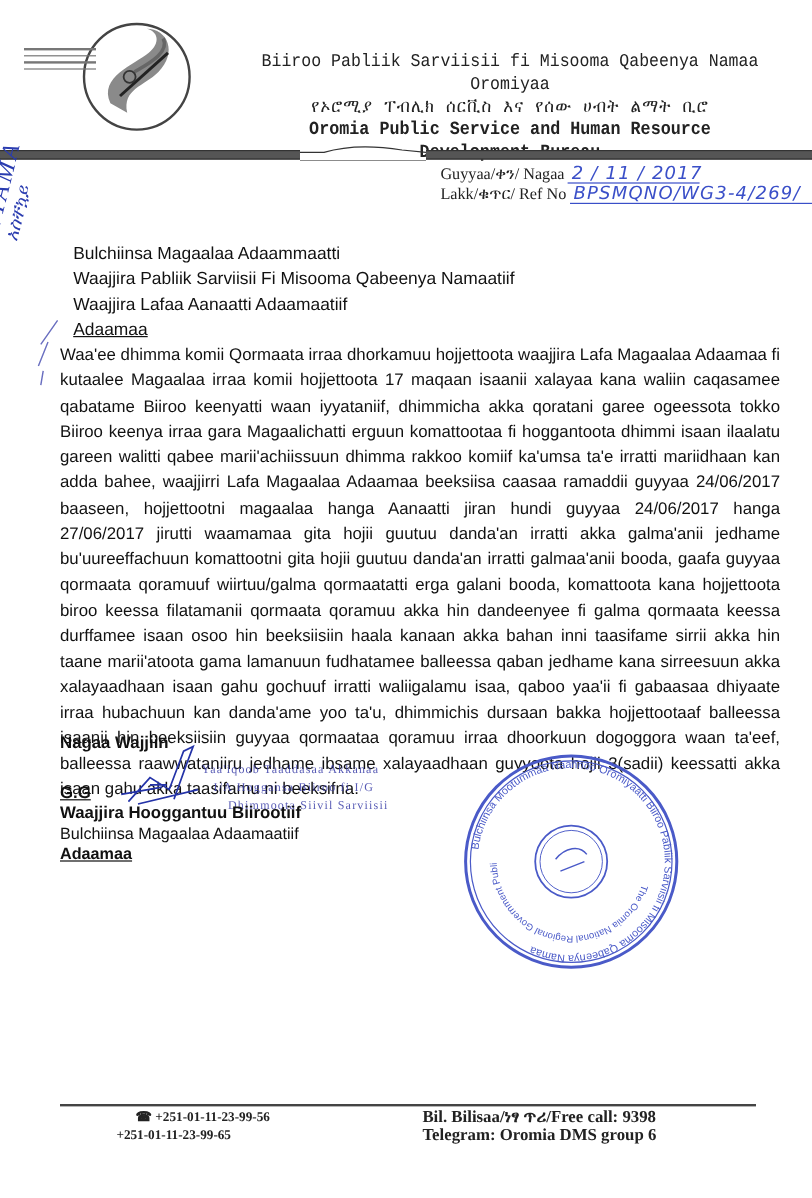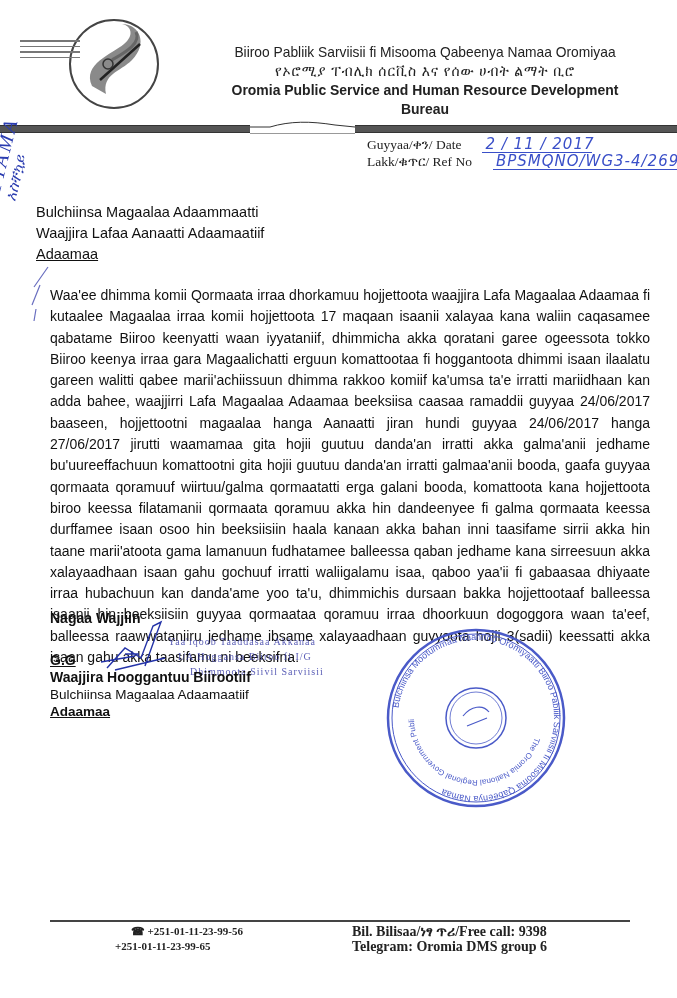--- a/index.html
+++ b/index.html
@@ -4,65 +4,65 @@
 <style>
   * { box-sizing: border-box; margin: 0; padding: 0; }
   html, body { width: 677px; height: 998px; background: #ffffff; overflow: hidden; }
   body { position: relative; font-family: "Liberation Sans", sans-serif; color: #111; }
 
   .logo { position: absolute; left: 62px; top: 14px; width: 98px; height: 98px; }
   .logo-lines { position: absolute; left: 20px; top: 40px; width: 60px; }
   .logo-lines div { height: 1.5px; background: #777; margin-bottom: 4px; }
 
   .letterhead { position: absolute; left: 190px; top: 42px; width: 470px; text-align: center;
-    font-family: Liberation Sans, sans-serif; color: #222; }
+    font-family: Liberation Mono, monospace; color: #222; }
   .lh1 { font-size: 15px; line-height: 19px; transform: scaleX(0.92); }
   .lh2 { font-size: 15px; line-height: 19px; letter-spacing: 1px; transform: scaleX(0.92); }
   .lh3 { font-size: 15.5px; line-height: 19px; font-weight: bold; transform: scaleX(0.9); }
 
   .rule { position: absolute; top: 125px; height: 8px; background: #555; border-top: 1px solid #333; border-bottom: 1px solid #333; }
   .rule.left { left: 0; width: 250px; }
   .rule.right { left: 355px; width: 322px; }
   .rule-gap { position: absolute; left: 250px; top: 120px; width: 105px; height: 14px; }
 
   .vstamp { position: absolute; left: 4px; top: 60px; width: 190px; height: 40px;
     transform-origin: left top; transform: rotate(-76deg) translate(-190px, 10px);
     color: #2a3cb0; font-family: "Liberation Serif", serif; font-style: italic; }
   .vstamp .s1 { font-size: 20px; letter-spacing: 3px; line-height: 22px; }
   .vstamp .s2 { font-size: 15px; line-height: 16px; padding-left: 55px; }
 
   .meta { position: absolute; left: 367px; top: 136px; font-family: "Liberation Serif", serif; font-size: 13.5px; line-height: 16px; color: #222; }
   .meta-row { display: flex; align-items: flex-end; white-space: nowrap; }
   .handwritten { font-family: "DejaVu Sans", sans-serif; font-style: italic; color: #3a4fc8;
-    border-bottom: 1px solid #3a4fc8; padding: 0 3px; font-size: 15px; letter-spacing: 1px; margin-left: 21px; }
+    border-bottom: 1px solid #3a4fc8; padding: 0 3px; font-size: 15px; letter-spacing: 1px; margin-left: 3px; }
   .hw-date { width: 110px; }
   .hw-ref { width: 210px; }
 
-  .addressees { position: absolute; left: 36px; top: 202px; font-size: 14.5px; line-height: 21px; }
+  .addressees { position: absolute; left: 61px; top: 202px; font-size: 14.5px; line-height: 21px; }
   .underline { text-decoration: underline; }
 
   .mark { position: absolute; left: 30px; top: 265px; width: 22px; height: 60px; }
 
   .body-text { position: absolute; left: 50px; top: 285px; width: 600px; font-size: 14px; line-height: 21.3px; text-align: justify; }
 
   .closing { position: absolute; left: 50px; top: 610px; font-size: 14px; font-weight: bold; }
   .signature { position: absolute; left: 95px; top: 618px; width: 90px; height: 60px; }
   .sig-stamp { position: absolute; left: 168px; top: 634px; font-family: "Liberation Serif", serif; font-size: 10px;
     line-height: 15px; color: #3b3fa8; letter-spacing: 1px; opacity: 0.85; }
   .sig-stamp div:nth-child(2) { padding-left: 10px; }
   .sig-stamp div:nth-child(3) { padding-left: 22px; }
 
   .signer { position: absolute; left: 50px; top: 652px; font-size: 14px; line-height: 17px; }
   .signer .b { font-weight: bold; }
   .signer .n { font-size: 13.5px; }
 
   .seal { position: absolute; left: 383px; top: 626px; width: 186px; height: 184px; }
 
   .footer-rule { position: absolute; left: 50px; top: 920px; width: 580px; height: 2px; background: #444; }
-  .footer-left { position: absolute; left: 115px; top: 924px; font-family: "Liberation Serif", serif; font-size: 11px; font-weight: bold; line-height: 15px; color: #222; }
+  .footer-left { position: absolute; left: 97px; top: 924px; font-family: "Liberation Serif", serif; font-size: 11px; font-weight: bold; line-height: 15px; color: #222; }
   .footer-left .r1 { padding-left: 16px; }
   .footer-right { position: absolute; left: 352px; top: 924px; font-family: "Liberation Serif", serif; font-size: 14px; font-weight: bold; line-height: 15px; color: #222; }
 </style>
 </head>
 <body>
 
 <div class="logo">
   <svg width="98" height="98" viewBox="0 0 98 98">
     <circle cx="52" cy="50" r="44" fill="none" stroke="#444" stroke-width="2"></circle>
     <path d="M30 72 C 20 50, 50 40, 62 30 C 72 22, 70 12, 60 10 C 78 10, 86 30, 70 46 C 58 58, 40 60, 44 80 Z" fill="#8a8a8a"></path>
@@ -91,31 +91,32 @@
 </svg>
 <div class="rule right"></div>
 
 <div class="vstamp">
   <div class="s1">HATATTAMA</div>
   <div class="s2">አስቸኳይ</div>
 </div>
 
 <div class="meta">
   <div class="meta-row">
-    <span>Guyyaa/ቀን/ Date</span>
+    <span>Guyyaa/ቀን/ Nagaa</span>
     <span class="handwritten hw-date">2 / 11 / 2017</span>
   </div>
   <div class="meta-row">
     <span>Lakk/ቁጥር/ Ref No</span>
     <span class="handwritten hw-ref">BPSMQNO/WG3-4/269/</span>
   </div>
 </div>
 
 <div class="addressees">
   <div>Bulchiinsa Magaalaa Adaammaatti</div>
+  <div>Waajjira Pabliik Sarviisii Fi Misooma Qabeenya Namaatiif</div>
   <div>Waajjira Lafaa Aanaatti Adaamaatiif</div>
   <div class="underline">Adaamaa</div>
 </div>
 
 <svg class="mark" viewBox="0 0 22 60">
   <path d="M18 2 L4 22 M10 20 L2 40 M6 44 L4 56" stroke="#6a6fc0" stroke-width="1.2" fill="none"></path>
 </svg>
 
 <div class="body-text">Waa'ee dhimma komii Qormaata irraa dhorkamuu hojjettoota waajjira Lafa Magaalaa Adaamaa fi kutaalee Magaalaa irraa komii hojjettoota 17 maqaan isaanii xalayaa kana waliin caqasamee qabatame Biiroo keenyatti waan iyyataniif, dhimmicha akka qoratani garee ogeessota tokko Biiroo keenya irraa gara Magaalichatti erguun komattootaa fi hoggantoota dhimmi isaan ilaalatu gareen walitti qabee marii'achiissuun dhimma rakkoo komiif ka'umsa ta'e irratti mariidhaan kan adda bahee, waajjirri Lafa Magaalaa Adaamaa beeksiisa caasaa ramaddii guyyaa 24/06/2017 baaseen, hojjettootni magaalaa hanga Aanaatti jiran hundi guyyaa 24/06/2017 hanga 27/06/2017 jirutti waamamaa gita hojii guutuu danda'an irratti akka galma'anii jedhame bu'uureeffachuun komattootni gita hojii guutuu danda'an irratti galmaa'anii booda, gaafa guyyaa qormaata qoramuuf wiirtuu/galma qormaatatti erga galani booda, komattoota kana hojjettoota biroo keessa filatamanii qormaata qoramuu akka hin dandeenyee fi galma qormaata keessa durffamee isaan osoo hin beeksiisiin haala kanaan akka bahan inni taasifame sirrii akka hin taane marii'atoota gama lamanuun fudhatamee balleessa qaban jedhame kana sirreesuun akka xalayaadhaan isaan gahu gochuuf irratti waliigalamu isaa, qaboo yaa'ii fi gabaasaa dhiyaate irraa hubachuun kan danda'ame yoo ta'u, dhimmichis dursaan bakka hojjettootaaf balleessa isaanii hin beeksiisiin guyyaa qormaataa qoramuu irraa dhoorkuun dogoggora waan ta'eef, balleessa raawwataniiru jedhame ibsame xalayaadhaan guyyoota hojii 3(sadii) keessatti akka isaan gahu akka taasifamu ni beeksifna.</div>
 

